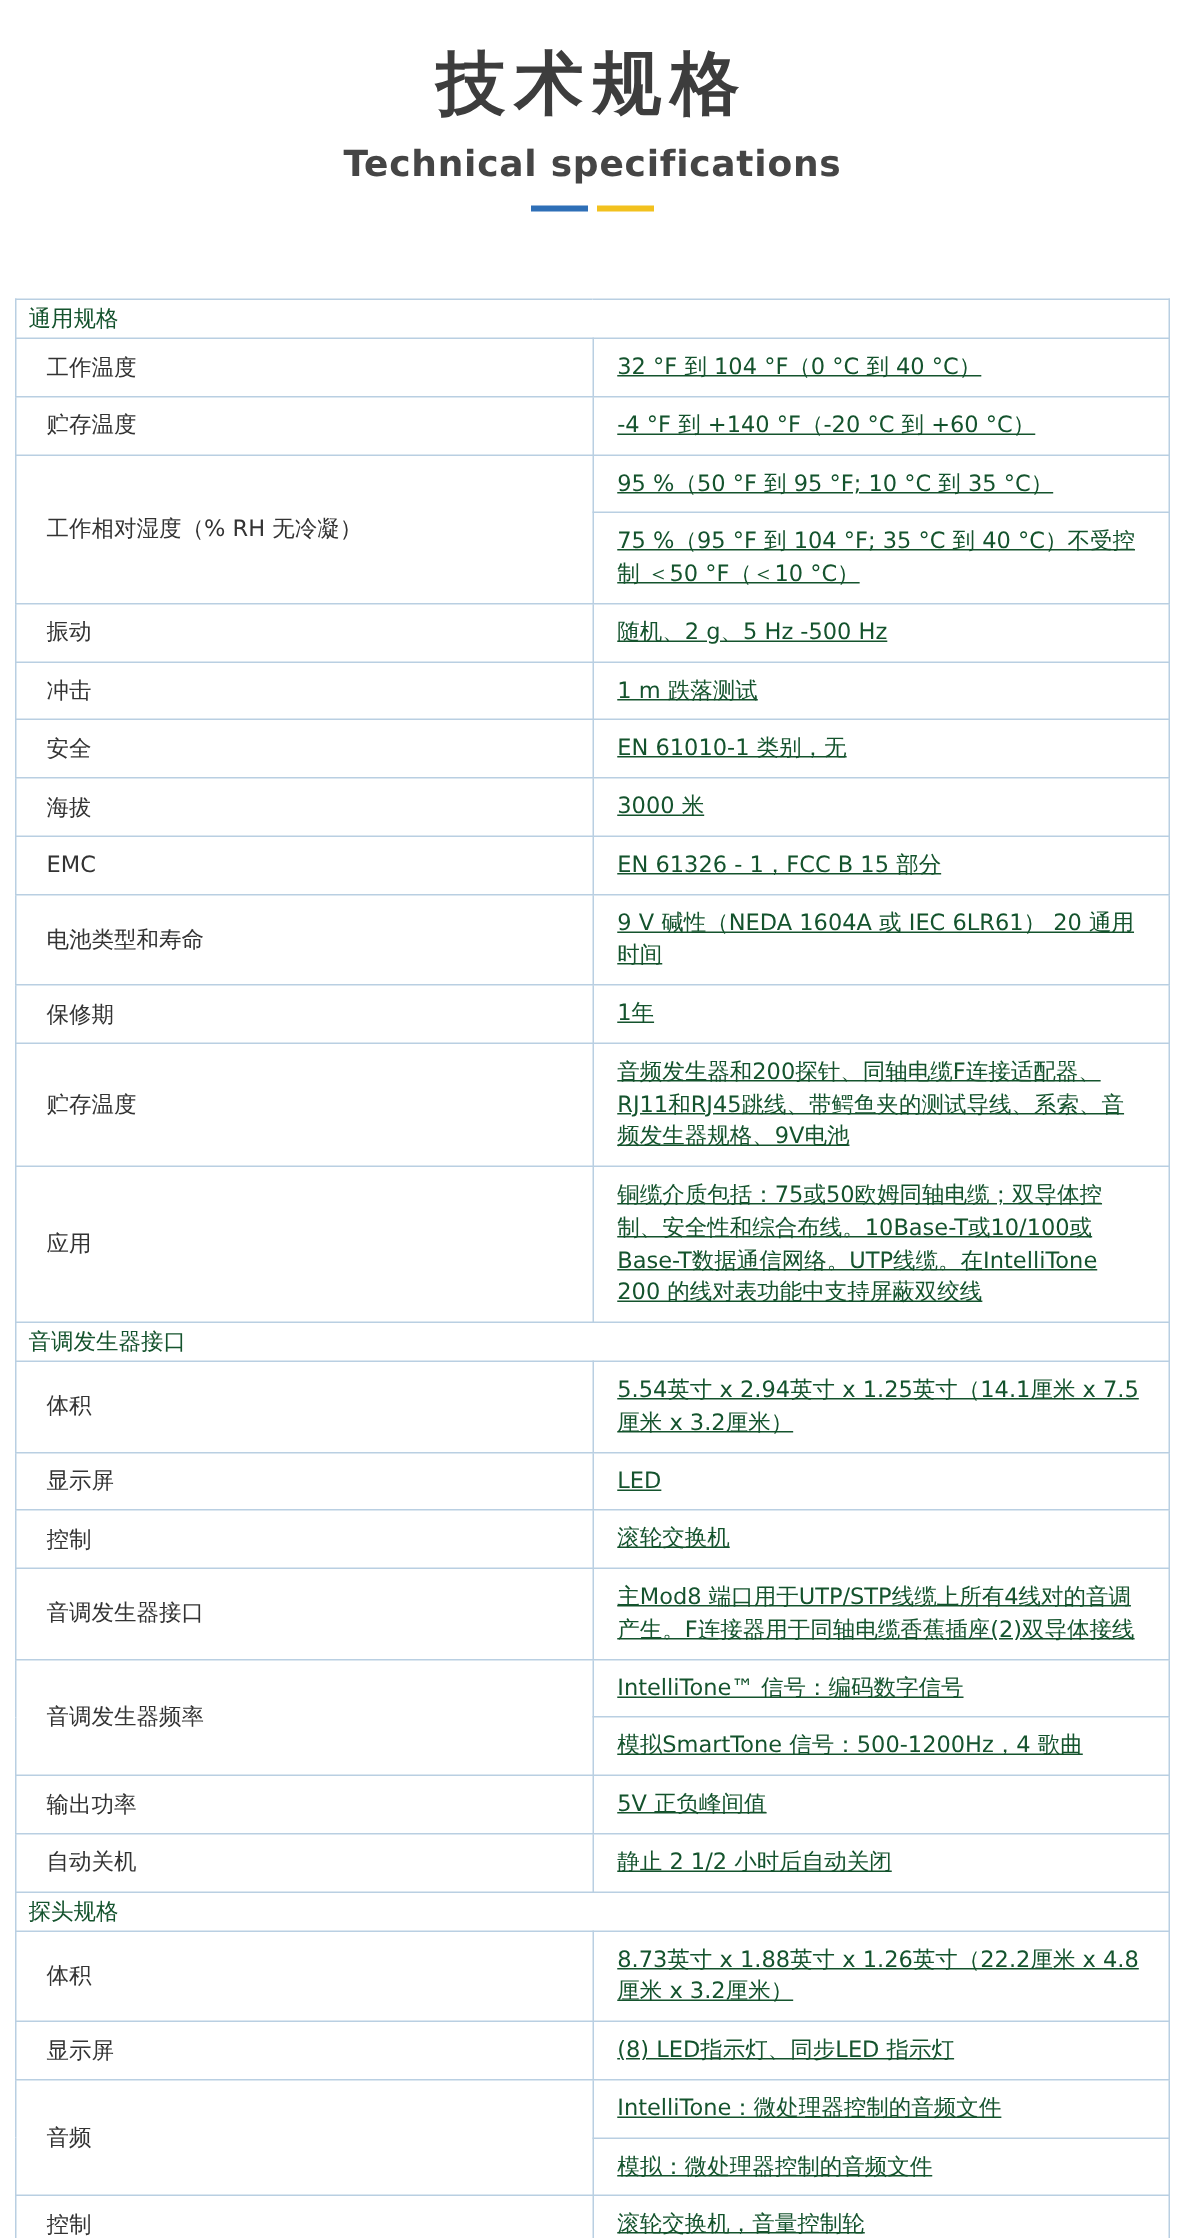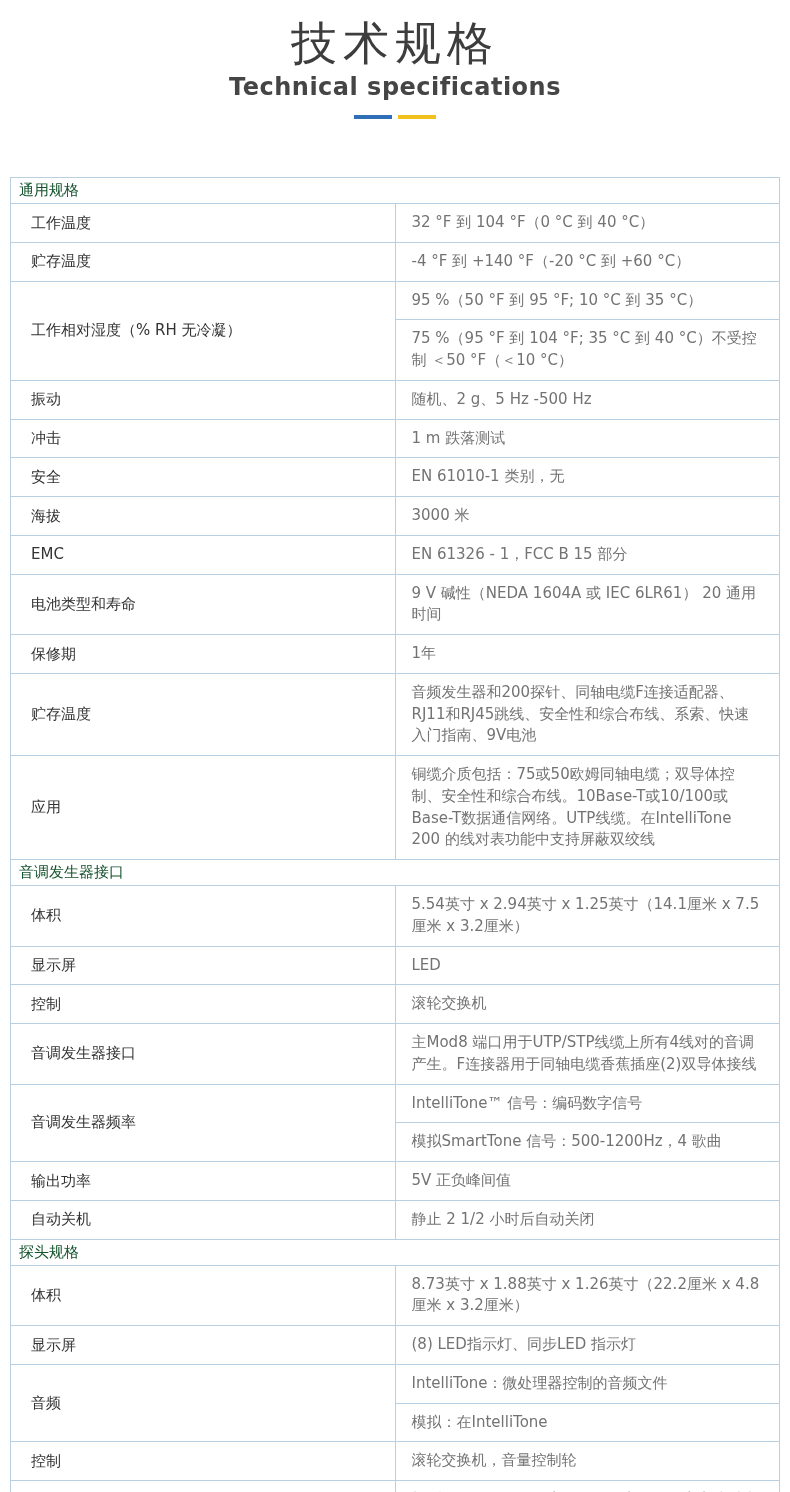--- a/index.html
+++ b/index.html
@@ -12,24 +12,24 @@
   .page {
     width: 790px;
     margin: 0 auto;
     background: #ffffff;
   }
   .hero {
     text-align: center;
     padding-top: 16px;
   }
   .hero h1 {
-    margin: 0;
+    margin: 12px;
     font-size: 46px;
     line-height: 1.2;
-    font-weight: 400;
+    font-weight: 700;
     color: #3d3d3d;
     letter-spacing: 6px;
   }
   .hero h2 {
     margin: 2px 0 0 0;
     font-size: 24px;
     font-weight: 700;
     color: #454545;
     letter-spacing: 0.5px;
   }
@@ -69,21 +69,22 @@
     width: 137px;
     padding: 8px 20px;
     vertical-align: middle;
     line-height: 1.4;
     color: #333333;
   }
   td.value-cell {
     padding: 8px 16px;
     vertical-align: middle;
     line-height: 1.45;
-    color: #737373;
+    color: #14532d;
+    text-decoration: underline;
   }
 </style>
 </head>
 <body>
 
 <div class="page">
 
   <header class="hero">
     <h1>技术规格</h1>
     <h2>Technical specifications</h2>
@@ -136,21 +137,21 @@
         <tr>
           <td class="label-cell" rowspan="1">电池类型和寿命</td>
           <td class="value-cell">9 V 碱性（NEDA 1604A 或 IEC 6LR61） 20 通用时间</td>
         </tr>
         <tr>
           <td class="label-cell" rowspan="1">保修期</td>
           <td class="value-cell">1年</td>
         </tr>
         <tr>
           <td class="label-cell" rowspan="1">贮存温度</td>
-          <td class="value-cell">音频发生器和200探针、同轴电缆F连接适配器、RJ11和RJ45跳线、安全性和综合布线、系索、快速入门指南、9V电池</td>
+          <td class="value-cell">音频发生器和200探针、同轴电缆F连接适配器、RJ11和RJ45跳线、带鳄鱼夹的测试导线、系索、音频发生器规格、9V电池</td>
         </tr>
         <tr>
           <td class="label-cell" rowspan="1">应用</td>
           <td class="value-cell">铜缆介质包括：75或50欧姆同轴电缆；双导体控制、安全性和综合布线。10Base-T或10/100或Base-T数据通信网络。UTP线缆。在IntelliTone 200 的线对表功能中支持屏蔽双绞线</td>
         </tr>
         <tr class="section-row">
           <td colspan="2">音调发生器接口</td>
         </tr>
         <tr>
           <td class="label-cell" rowspan="1">体积</td>
@@ -192,21 +193,21 @@
         </tr>
         <tr>
           <td class="label-cell" rowspan="1">显示屏</td>
           <td class="value-cell">(8) LED指示灯、同步LED 指示灯</td>
         </tr>
         <tr>
           <td class="label-cell" rowspan="2">音频</td>
           <td class="value-cell">IntelliTone：微处理器控制的音频文件</td>
         </tr>
         <tr>
-          <td class="value-cell">模拟：在IntelliTone</td>
+          <td class="value-cell">模拟：微处理器控制的音频文件</td>
         </tr>
         <tr>
           <td class="label-cell" rowspan="1">控制</td>
           <td class="value-cell">滚轮交换机，音量控制轮</td>
         </tr>
         <tr>
           <td class="label-cell" rowspan="2">音调检测</td>
           <td class="value-cell">检测IntelliTone™数字信号用于定位、隔离和线对表功能</td>
         </tr>
       </tbody>

